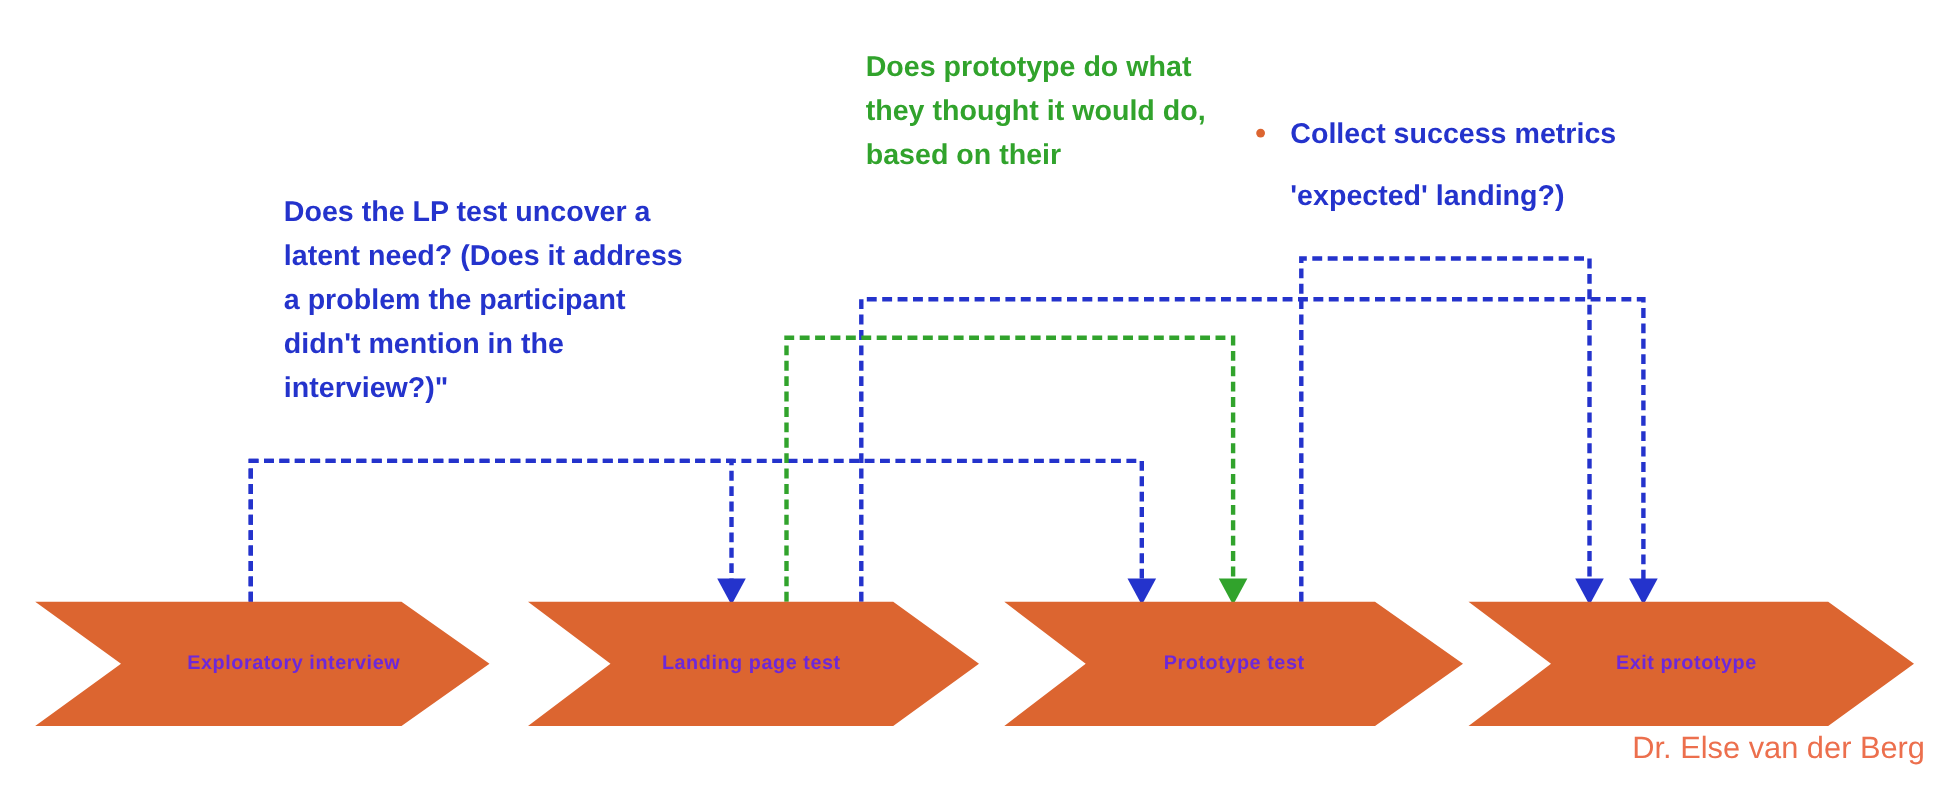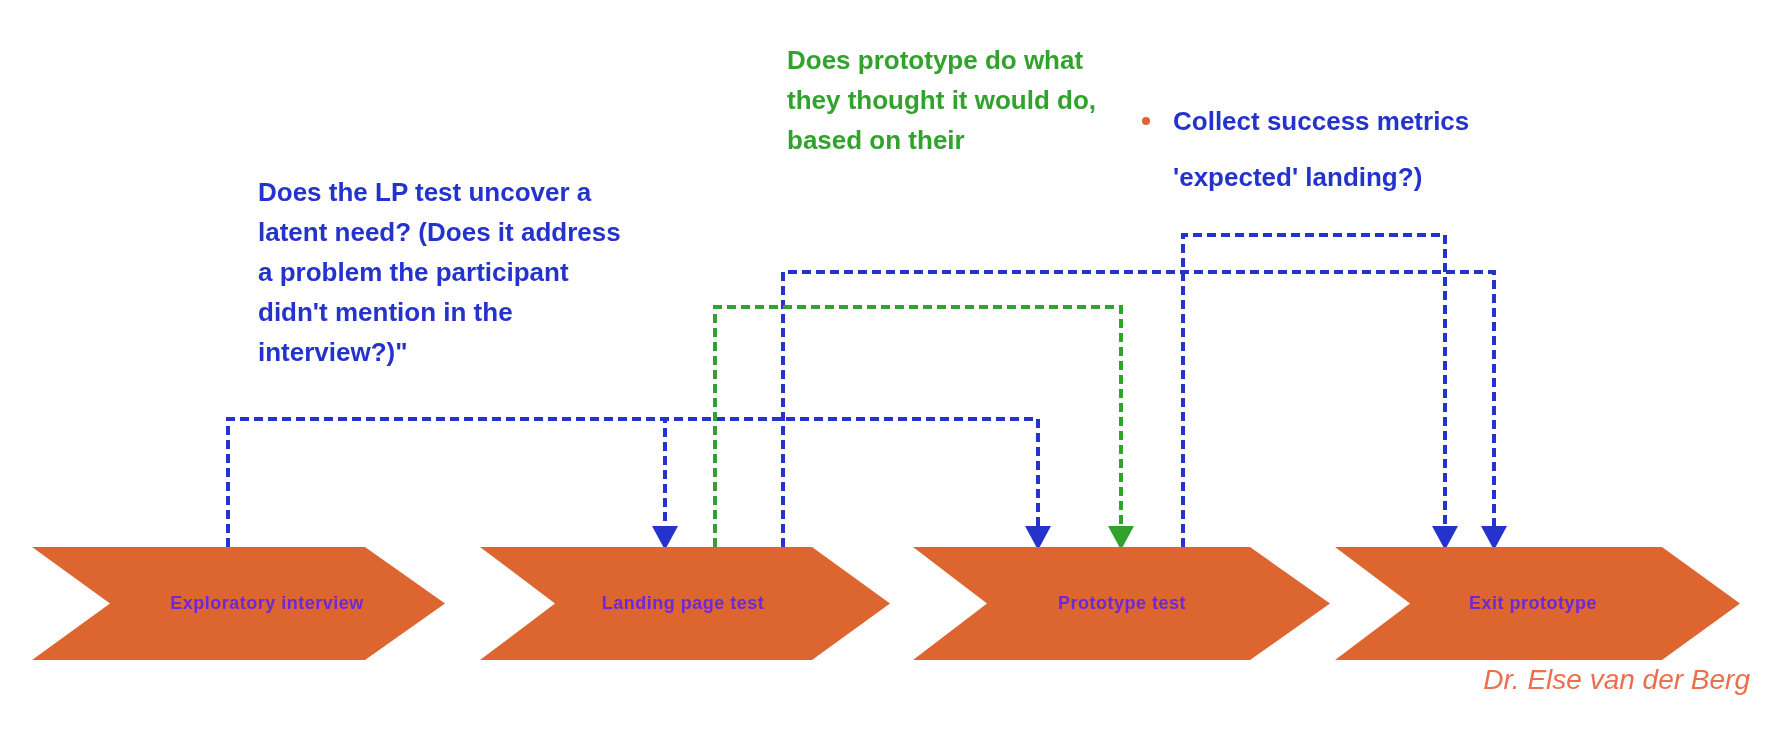--- a/index.html
+++ b/index.html
@@ -30,21 +30,21 @@
   .note.blue{color:var(--blue);}
   .note.green{color:var(--green);}
   .bullet-row{display:flex;align-items:baseline;height:40px;margin-top:16px;}
   .bullet-dot{
     width:8px;height:8px;border-radius:50%;background:var(--orange);
     margin-right:23px;flex:0 0 8px;align-self:center;
   }
   .bullet-dot.hidden{visibility:hidden;}
   .credit{
     position:absolute;left:1440px;top:664px;width:310px;text-align:right;
-    font-style:italic;font-weight:300;font-size:28px;color:var(--credit);
+    font-weight:300;font-size:28px;color:var(--credit);
   }
 </style>
 </head>
 <body>
 
 <svg id="diagram-svg" width="1772" height="738" viewBox="0 0 1772 738">
 
   <g>
     <polyline class="conn blue" points="228,547 228,419 1038,419 1038,532"></polyline>
     <polygon class="head blue" points="1025,526 1051,526 1038,550"></polygon>

